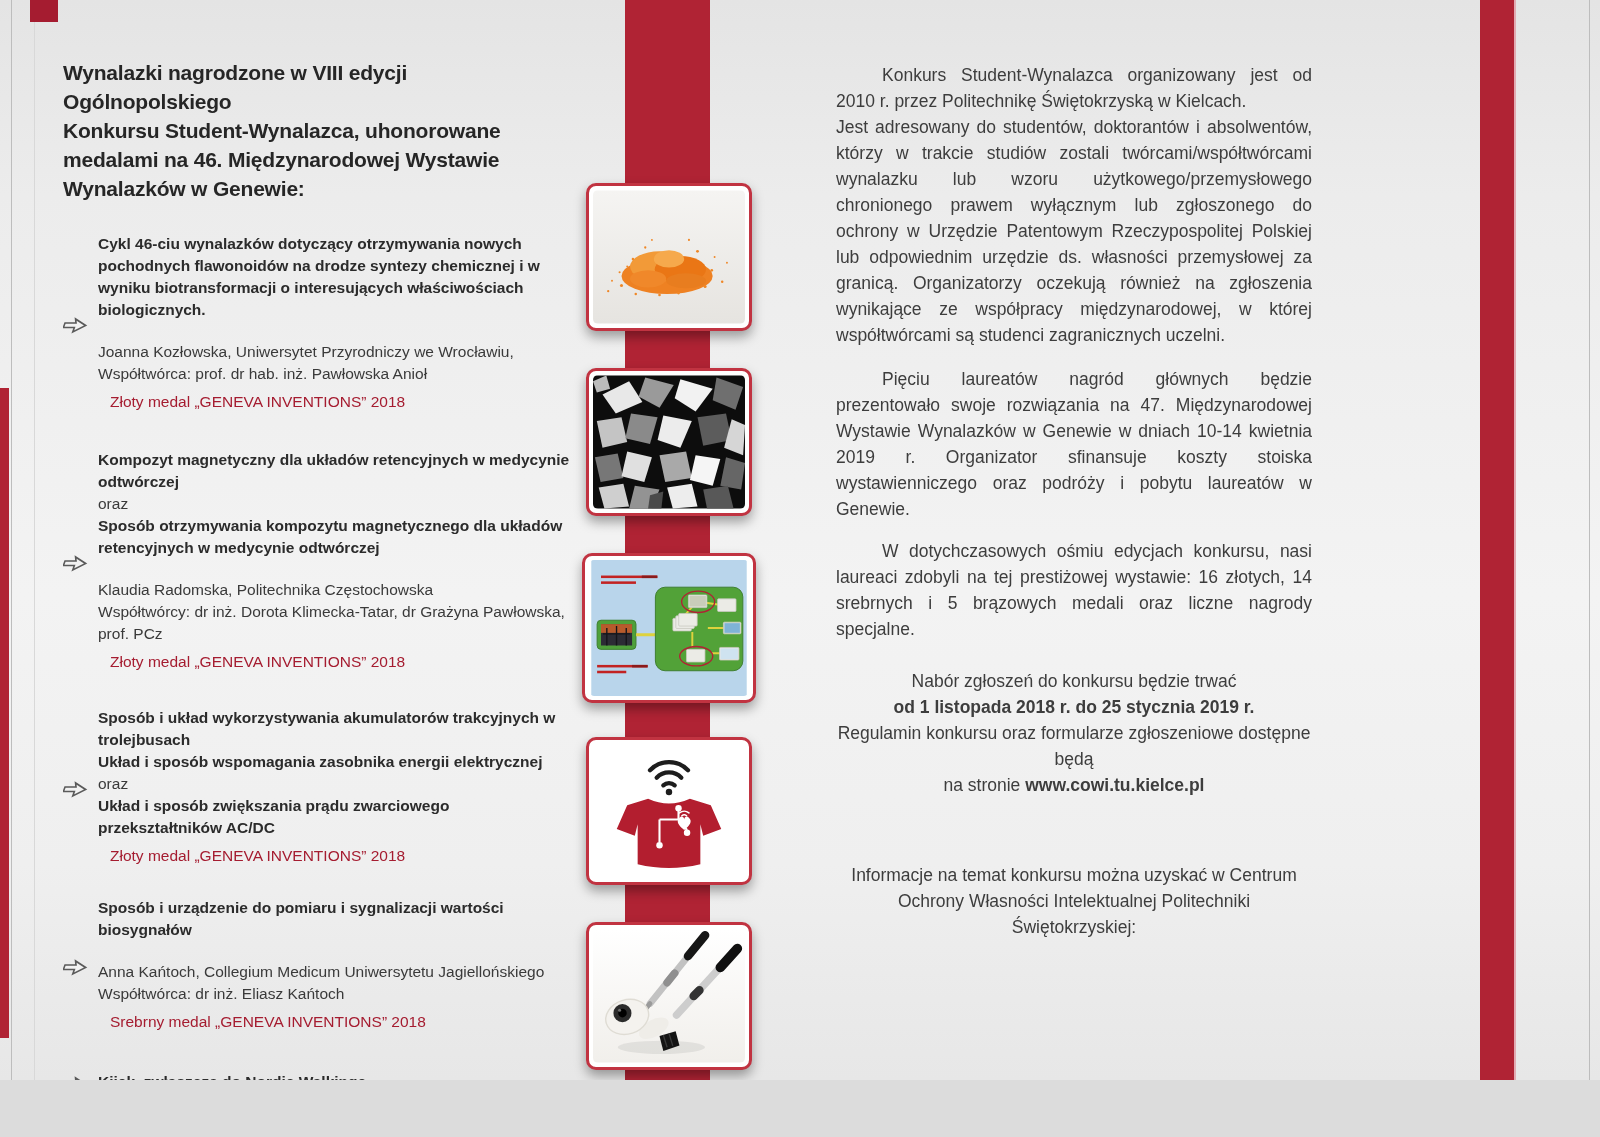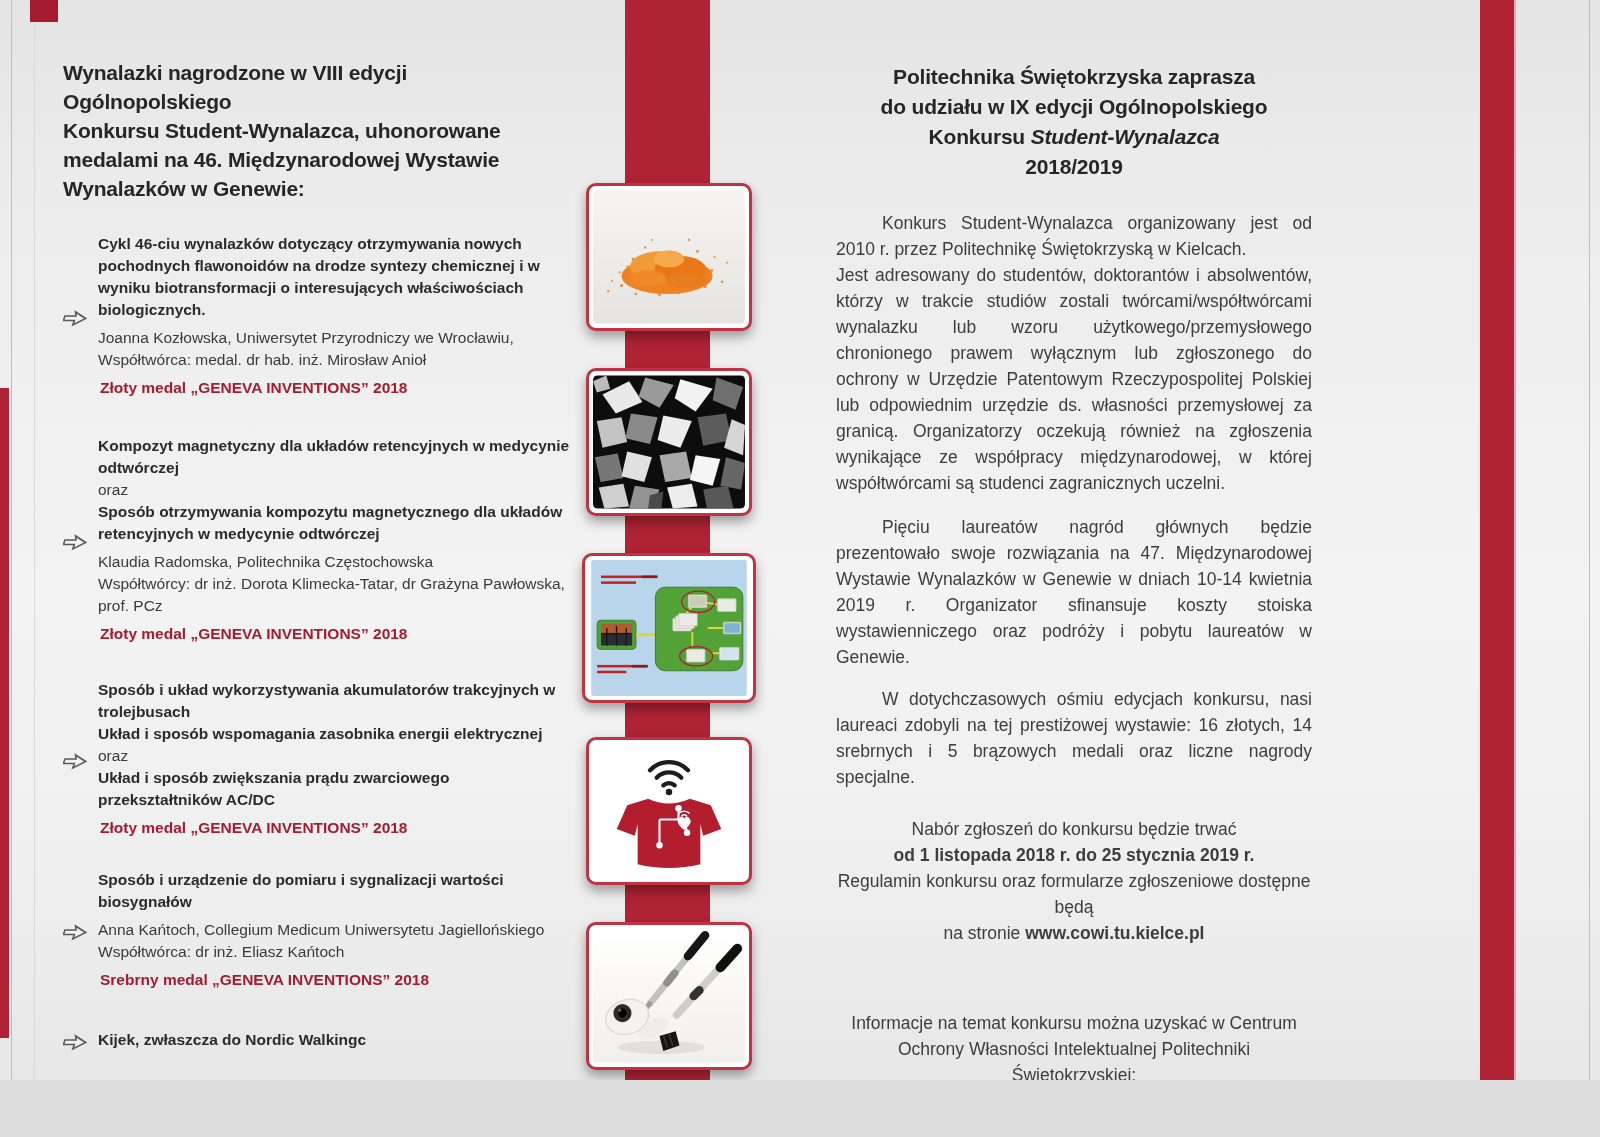--- a/index.html
+++ b/index.html
@@ -31,22 +31,22 @@
     font-size:21px;font-weight:bold;line-height:29px;color:#262626;
     letter-spacing:-.2px;white-space:pre-line;margin:0 0 30px 0;
   }
   .inv-item{display:flex;align-items:center;}
   .inv-item.m1{margin-bottom:36px;} .inv-item.m2{margin-bottom:34px;}
   .inv-item.m3{margin-bottom:30px;} .inv-item.m4{margin-bottom:38px;}
   .bullet{flex:0 0 26px;margin:3px 9px 0 0;}
   .inv-body{flex:1;font-size:15.5px;line-height:22px;}
   .inv-title{font-weight:bold;color:#2b2b2b;white-space:pre-line;margin:0;}
   .inv-connector{margin:0;color:#3a3a3a;}
-  .inv-people{margin:6px 0 0 0;color:#3a3a3a;white-space:pre-line;}
-  .inv-medal{margin:6px 0 0 2px;font-weight:bold;color:#a51c30;}
+  .inv-people{margin:20px 0 0 0;color:#3a3a3a;white-space:pre-line;}
+  .inv-medal{margin:6px 0 0 12px;font-weight:normal;color:#a51c30;}
   
   .right-col{position:absolute;left:836px;top:62px;width:476px;color:#3d3d3d;}
   .right-heading{font-size:21px;font-weight:bold;line-height:30px;color:#262626;
     text-align:center;letter-spacing:-.2px;margin:0 0 28px 0;}
   .right-heading .it{font-style:italic;}
   .para{font-size:17.5px;line-height:26px;text-align:justify;margin:0;}
   .para.indent{text-indent:46px;}
   .gap18{height:18px;} .gap26{height:16px;}
   .center-block{font-size:17.5px;line-height:26px;text-align:center;margin:0;}
   .recruit{margin-top:26px;}
@@ -74,21 +74,21 @@
 Konkursu Student-Wynalazca, uhonorowane
 medalami na 46. Międzynarodowej Wystawie
 Wynalazków w Genewie:</h1>
 
     <div class="inv-item m1">
       <svg class="bullet" viewBox="0 0 26 18">
         <polygon points="3,7 14,7 13,3 24,9.5 12,16 13,11.5 2,11.5" fill="#f2f2f2" stroke="#5a5a5a" stroke-width="1.6" transform="skewX(-8)"></polygon>
       </svg>
       <div class="inv-body">
         <p class="inv-title">Cykl 46-ciu wynalazków dotyczący otrzymywania nowych pochodnych flawonoidów na drodze syntezy chemicznej i w wyniku biotransformacji o interesujących właściwościach biologicznych.</p>
-        <p class="inv-people"><span>Joanna Kozłowska, Uniwersytet Przyrodniczy we Wrocławiu,</span><br><span>Współtwórca: medal. dr hab. inż. Mirosław Anioł</span></p>
+        <p class="inv-people"><span>Joanna Kozłowska, Uniwersytet Przyrodniczy we Wrocławiu,</span><br><span>Współtwórca: prof. dr hab. inż. Pawłowska Anioł</span></p>
         <p class="inv-medal">Złoty medal „GENEVA INVENTIONS” 2018</p>
       </div>
     </div>
 
     <div class="inv-item m2">
       <svg class="bullet" viewBox="0 0 26 18">
         <polygon points="3,7 14,7 13,3 24,9.5 12,16 13,11.5 2,11.5" fill="#f2f2f2" stroke="#5a5a5a" stroke-width="1.6" transform="skewX(-8)"></polygon>
       </svg>
       <div class="inv-body">
         <p class="inv-title">Kompozyt magnetyczny dla układów retencyjnych w medycynie odtwórczej</p>
@@ -282,26 +282,20 @@
       <ellipse cx="36" cy="92" rx="23" ry="18" fill="#f4f2ee" stroke="#dfdcd4" stroke-width="1.5" transform="rotate(-18 36 92)"></ellipse>
       <circle cx="31" cy="88" r="9.5" fill="#2b2b2b"></circle>
       <circle cx="31" cy="88" r="4.5" fill="#000000"></circle>
       <circle cx="28" cy="85" r="1.6" fill="#6f6f6f"></circle>
       <polygon points="70,112 87,107 91,122 74,128" fill="#141414"></polygon>
       <path d="M74,111 L78,124 M80,109.5 L84,122.5" stroke="#3a3a3a" stroke-width="1.4"></path>
     </svg>
   </div>
 
   <div class="right-col">
-    <h1 class="right-heading">
-      <span>Politechnika Świętokrzyska zaprasza</span><br>
-      <span>do udziału w IX edycji Ogólnopolskiego</span><br>
-      <span><span>Konkursu </span><span class="it">Student-Wynalazca</span></span><br>
-      <span>2018/2019</span>
-    </h1>
 
     <p class="para indent">Konkurs Student-Wynalazca organizowany jest od 2010 r. przez Politechnikę Świętokrzyską w Kielcach.</p>
     <p class="para">Jest adresowany do studentów, doktorantów i absolwentów, którzy w trakcie studiów zostali twórcami/współtwórcami wynalazku lub wzoru użytkowego/przemysłowego chronionego prawem wyłącznym lub zgłoszonego do ochrony w Urzędzie Patentowym Rzeczypospolitej Polskiej lub odpowiednim urzędzie ds. własności przemysłowej za granicą. Organizatorzy oczekują również na zgłoszenia wynikające ze współpracy międzynarodowej, w której współtwórcami są studenci zagranicznych uczelni.</p>
     <div class="gap18"></div>
     <p class="para indent">Pięciu laureatów nagród głównych będzie prezentowało swoje rozwiązania na 47. Międzynarodowej Wystawie Wynalazków w Genewie w dniach 10-14 kwietnia 2019 r. Organizator sfinansuje koszty stoiska wystawienniczego oraz podróży i pobytu laureatów w Genewie.</p>
     <div class="gap26"></div>
     <p class="para indent">W dotychczasowych ośmiu edycjach konkursu, nasi laureaci zdobyli na tej prestiżowej wystawie: 16 złotych, 14 srebrnych i 5 brązowych medali oraz liczne nagrody specjalne.</p>
 
     <div class="center-block recruit">
       <span>Nabór zgłoszeń do konkursu będzie trwać</span><br>

